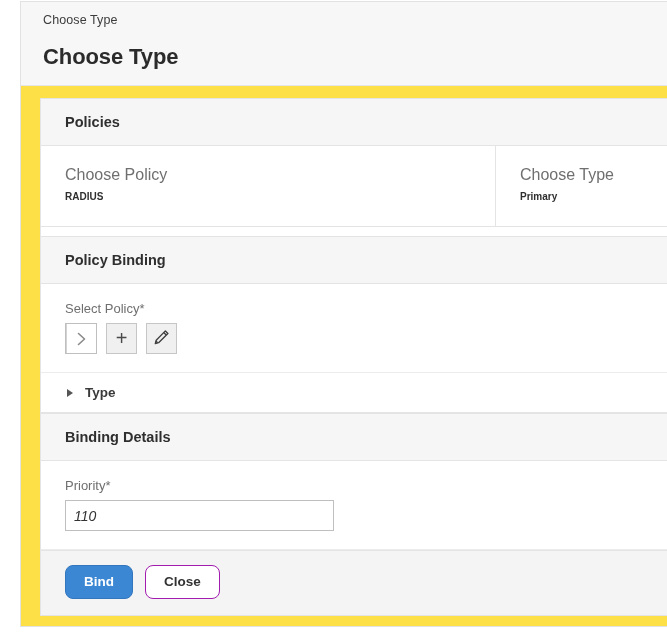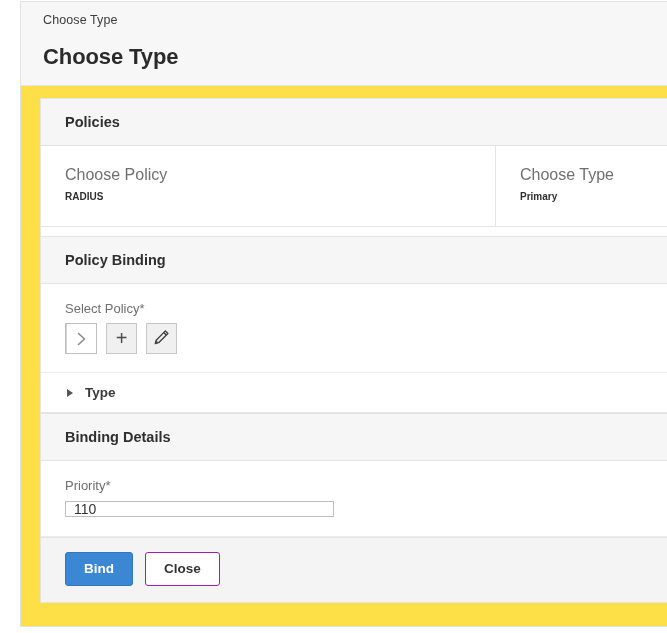--- a/index.html
+++ b/index.html
@@ -222,45 +222,46 @@
   }
   .more-label {
     font-size: 13.5px;
     font-weight: bold;
     color: #3a3a3a;
   }
 
   
   .priority-input {
     width: 269px;
-    height: 16px;
+    height: 31px;
     border: 1px solid #bfbfbf;
     background: #ffffff;
     padding: 0 8px;
     font-family: "Liberation Sans", sans-serif;
     font-size: 14px;
     color: #333333;
     box-sizing: border-box;
     outline: none;
+    font-style: italic;
   }
 
   
   .action-bar {
     background: #f4f4f4;
     border-top: 1px solid #e4e4e4;
     padding: 14px 0 16px 24px;
     display: flex;
     align-items: center;
     box-sizing: border-box;
   }
   .btn {
     font-family: "Liberation Sans", sans-serif;
     font-size: 13.5px;
     font-weight: bold;
-    border-radius: 3px;
+    border-radius: 8px;
     cursor: pointer;
     box-sizing: border-box;
     padding: 0 18px;
     height: 34px;
     line-height: 32px;
   }
   .btn-primary {
     background: #3b87d4;
     border: 1px solid #3276bd;
     color: #ffffff;

